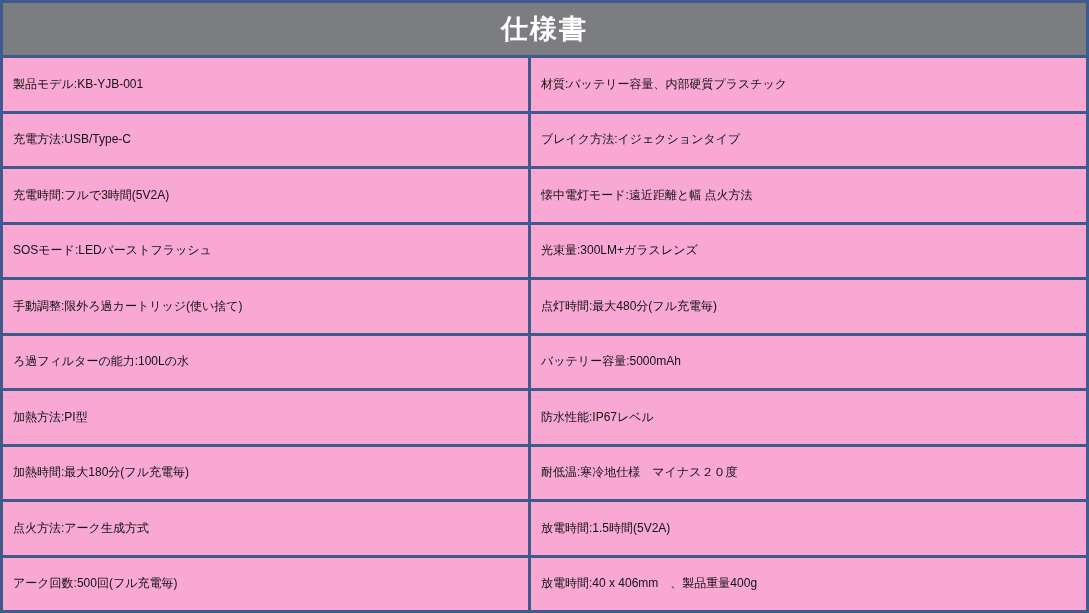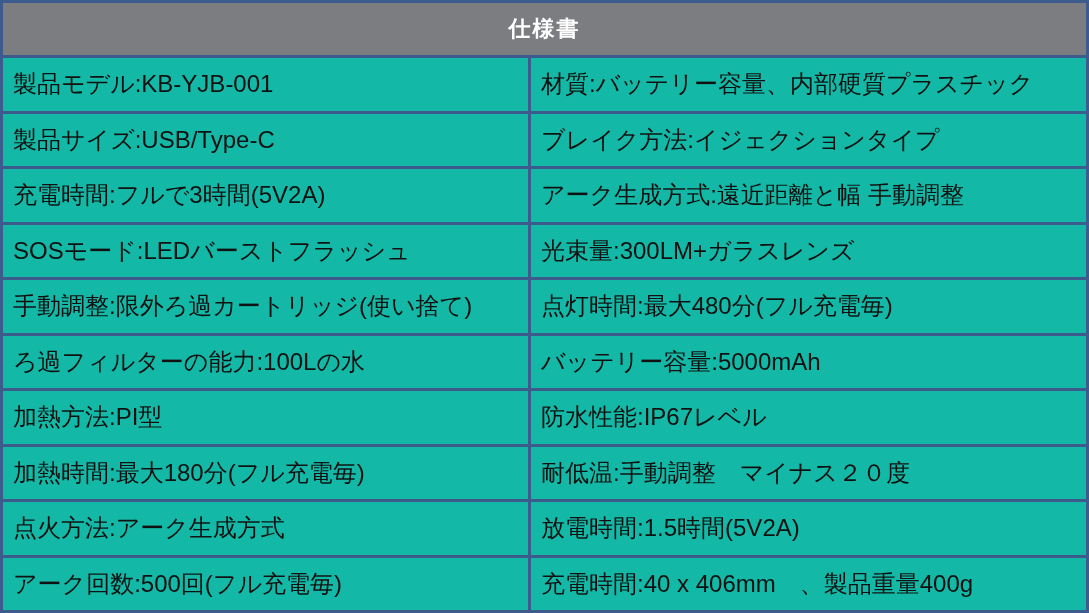--- a/index.html
+++ b/index.html
@@ -15,34 +15,34 @@
   }
   table.spec-table {
     width: 100%;
     height: 100%;
     border-collapse: collapse;
     table-layout: fixed;
     font-family: "Liberation Sans", sans-serif;
   }
   table.spec-table td {
     border: 3px solid #3e5b8d;
-    background: #14b8a6;
-    font-size: 24px;
+    background: #f9a8d4;
+    font-size: 12px;
     color: #111111;
     padding: 0 4px 0 10px;
     vertical-align: middle;
     overflow: hidden;
     white-space: nowrap;
   }
   table.spec-table td.header-cell {
     background: #7b7d80;
     color: #ffffff;
     text-align: center;
     font-weight: bold;
-    font-size: 22px;
+    font-size: 27px;
     letter-spacing: 2px;
     height: 52px;
     padding: 0;
   }
 </style>
 </head>
 <body>
 
 <div class="container">
   <table class="spec-table">
@@ -52,50 +52,50 @@
     </colgroup>
     <tbody>
       <tr>
         <td colspan="2" class="header-cell">仕様書</td>
       </tr>
       <tr>
         <td>製品モデル:KB-YJB-001</td>
         <td>材質:バッテリー容量、内部硬質プラスチック</td>
       </tr>
       <tr>
-        <td>製品サイズ:USB/Type-C</td>
+        <td>充電方法:USB/Type-C</td>
         <td>ブレイク方法:イジェクションタイプ</td>
       </tr>
       <tr>
         <td>充電時間:フルで3時間(5V2A)</td>
-        <td>アーク生成方式:遠近距離と幅 手動調整</td>
+        <td>懐中電灯モード:遠近距離と幅 点火方法</td>
       </tr>
       <tr>
         <td>SOSモード:LEDバーストフラッシュ</td>
         <td>光束量:300LM+ガラスレンズ</td>
       </tr>
       <tr>
         <td>手動調整:限外ろ過カートリッジ(使い捨て)</td>
         <td>点灯時間:最大480分(フル充電毎)</td>
       </tr>
       <tr>
         <td>ろ過フィルターの能力:100Lの水</td>
         <td>バッテリー容量:5000mAh</td>
       </tr>
       <tr>
         <td>加熱方法:PI型</td>
         <td>防水性能:IP67レベル</td>
       </tr>
       <tr>
         <td>加熱時間:最大180分(フル充電毎)</td>
-        <td>耐低温:手動調整　マイナス２０度</td>
+        <td>耐低温:寒冷地仕様　マイナス２０度</td>
       </tr>
       <tr>
         <td>点火方法:アーク生成方式</td>
         <td>放電時間:1.5時間(5V2A)</td>
       </tr>
       <tr>
         <td>アーク回数:500回(フル充電毎)</td>
-        <td>充電時間:40 x 406mm　、製品重量400g</td>
+        <td>放電時間:40 x 406mm　、製品重量400g</td>
       </tr>
     </tbody>
   </table>
 </div>
 
 </body></html>

